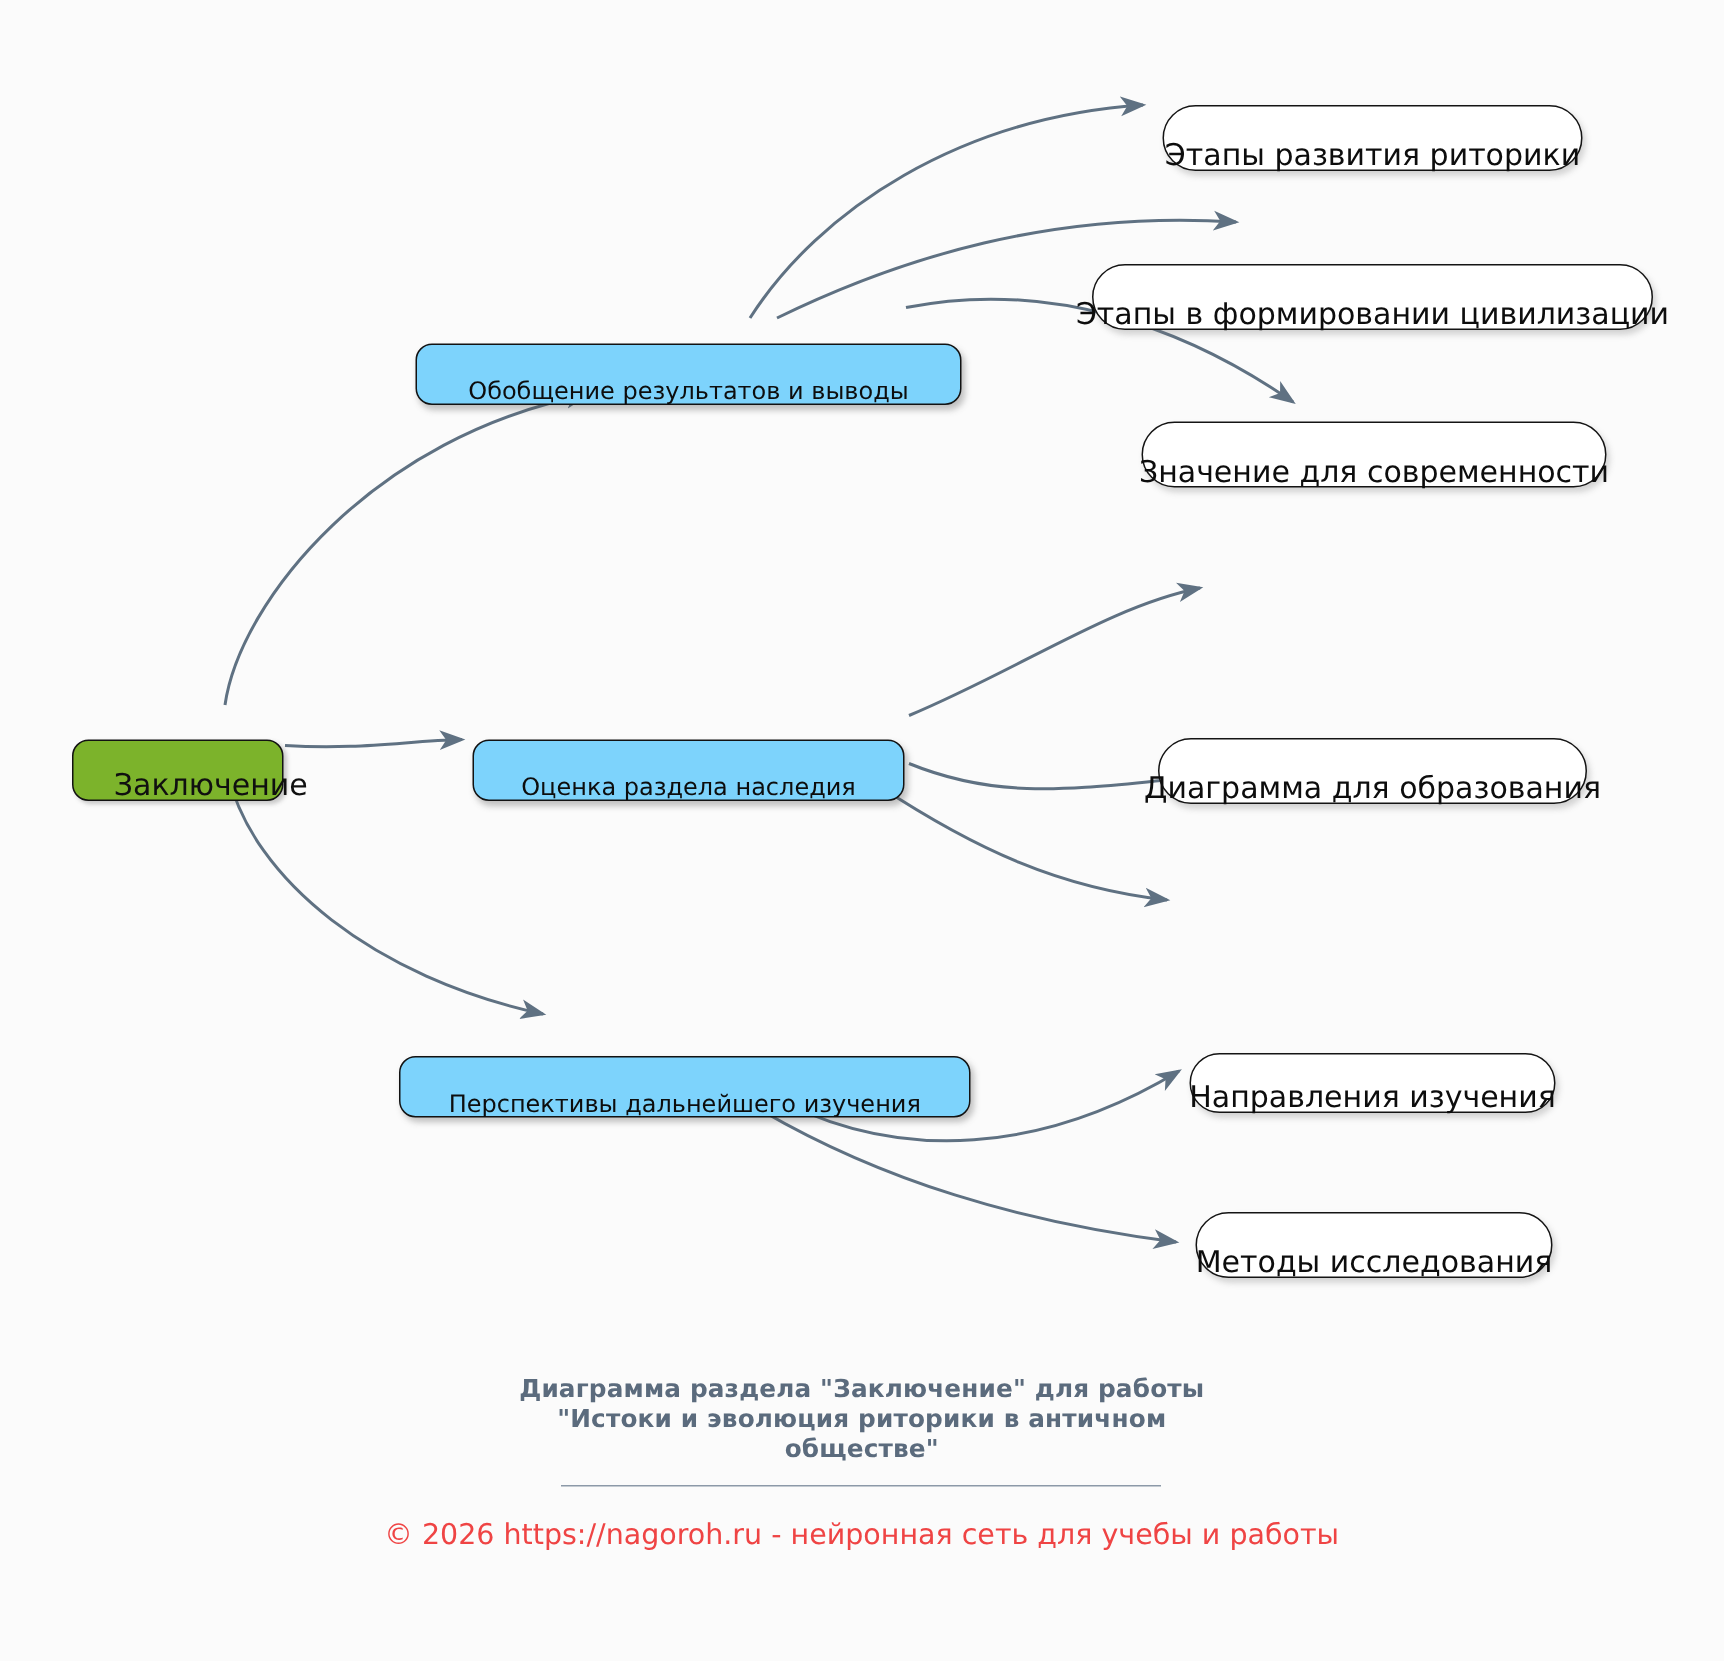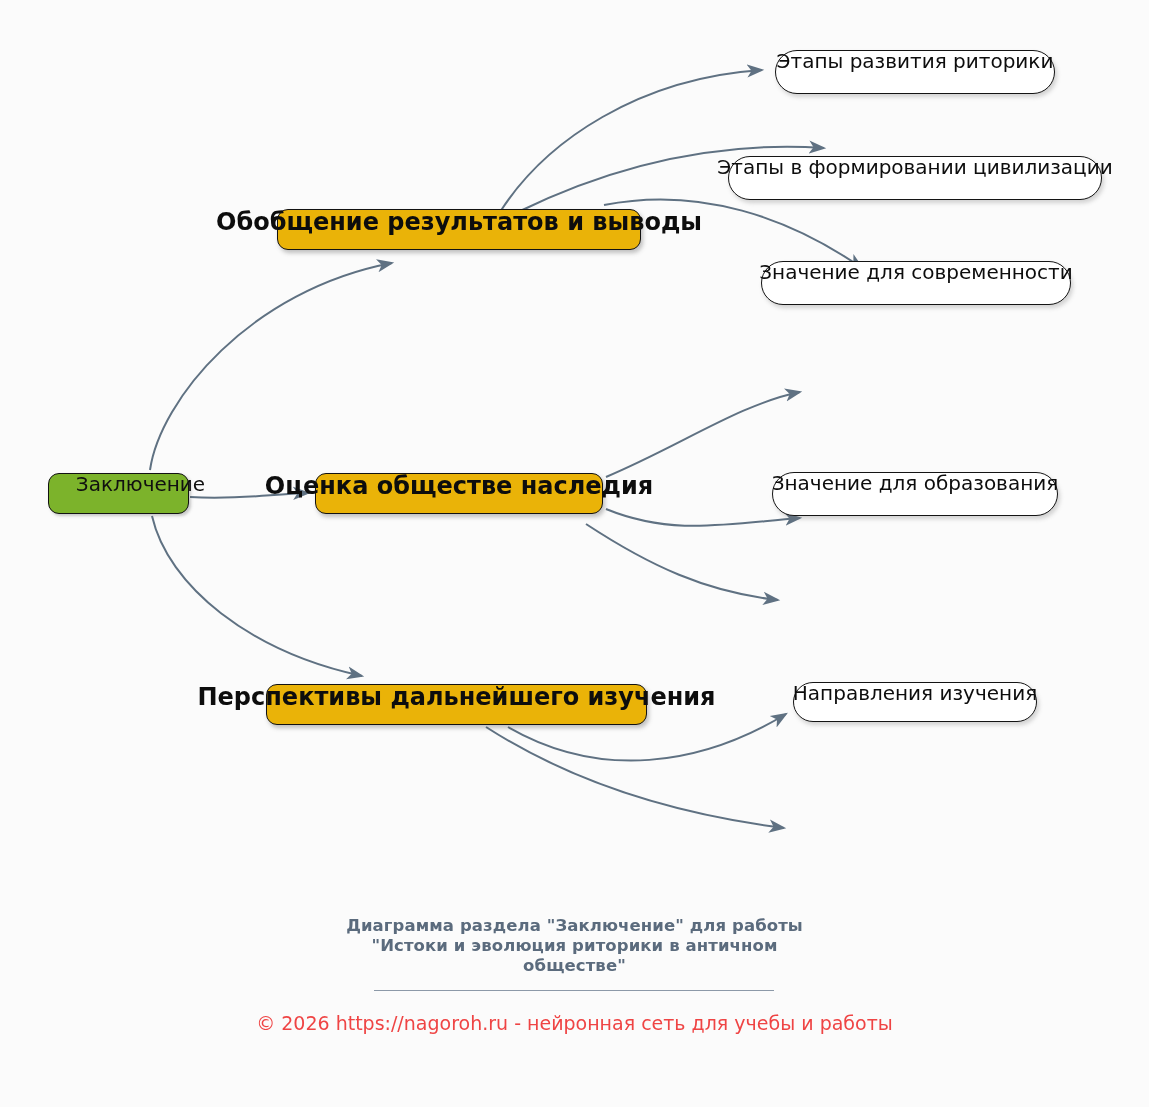--- a/index.html
+++ b/index.html
@@ -26,42 +26,42 @@
     left: 0;
     top: 0;
     width: 1149px;
     height: 1107px;
     pointer-events: none;
   }
   .node {
     position: absolute;
     box-sizing: border-box;
     display: flex;
-    align-items: flex-start;
+    align-items: flex-end;
     justify-content: center;
     text-align: center;
     white-space: nowrap;
     line-height: 1;
+    margin-top: 20px;
   }
   .node-root {
     background: #7cb32b;
     border: 1.6px solid #121212;
     border-radius: 11px;
     color: #101010;
     font-size: 20px;
     box-shadow: 2px 2px 3px rgba(80,80,80,0.30);
   }
   .node-branch {
-    background: #eab308;
+    background: #7dd3fc;
     border: 1.6px solid #121212;
     border-radius: 11px;
     color: #0d0d0d;
-    font-size: 24px;
+    font-size: 16px;
     box-shadow: 2px 3px 4px rgba(80,80,80,0.35);
-    font-weight: bold;
   }
   .node-leaf {
     background: #ffffff;
     border: 1.7px solid #141414;
     border-radius: 22px;
     color: #0d0d0d;
     font-size: 20px;
     box-shadow: 2px 3px 4px rgba(120,120,120,0.32);
   }
   .footer {
@@ -124,49 +124,52 @@
 
   <div class="node node-root" style="left:48px; top:473px; width:141px; height:41px;padding-left:44px;">
     <span>Заключение</span>
   </div>
 
   <div class="node node-branch" style="left:277px; top:209px; width:364px; height:41px;">
     <span>Обобщение результатов и выводы</span>
   </div>
 
   <div class="node node-branch" style="left:315px; top:473px; width:288px; height:41px;">
-    <span>Оценка обществе наследия</span>
+    <span>Оценка раздела наследия</span>
   </div>
 
   <div class="node node-branch" style="left:266px; top:684px; width:381px; height:41px;">
     <span>Перспективы дальнейшего изучения</span>
   </div>
 
   <div class="node node-leaf" style="left:775px; top:50px; width:280px; height:44px;">
     <span>Этапы развития риторики</span>
   </div>
 
   <div class="node node-leaf" style="left:728px; top:156px; width:374px; height:44px;">
     <span>Этапы в формировании цивилизации</span>
   </div>
 
   <div class="node node-leaf" style="left:761px; top:261px; width:310px; height:44px;">
     <span>Значение для современности</span>
   </div>
 
 
   <div class="node node-leaf" style="left:772px; top:472px; width:286px; height:44px;">
-    <span>Значение для образования</span>
+    <span>Диаграмма для образования</span>
   </div>
 
 
   <div class="node node-leaf" style="left:793px; top:682px; width:244px; height:40px;">
     <span>Направления изучения</span>
   </div>
 
+  <div class="node node-leaf" style="left:797px; top:788px; width:238px; height:44px;">
+    <span>Методы исследования</span>
+  </div>
 
   <div class="footer footer-title">
     <div>Диаграмма раздела "Заключение" для работы</div>
     <div>"Истоки и эволюция риторики в античном</div>
     <div>обществе"</div>
   </div>
 
   <div class="footer-rule"></div>
 
   <div class="footer footer-copy">© 2026 https://nagoroh.ru - нейронная сеть для учебы и работы</div>

